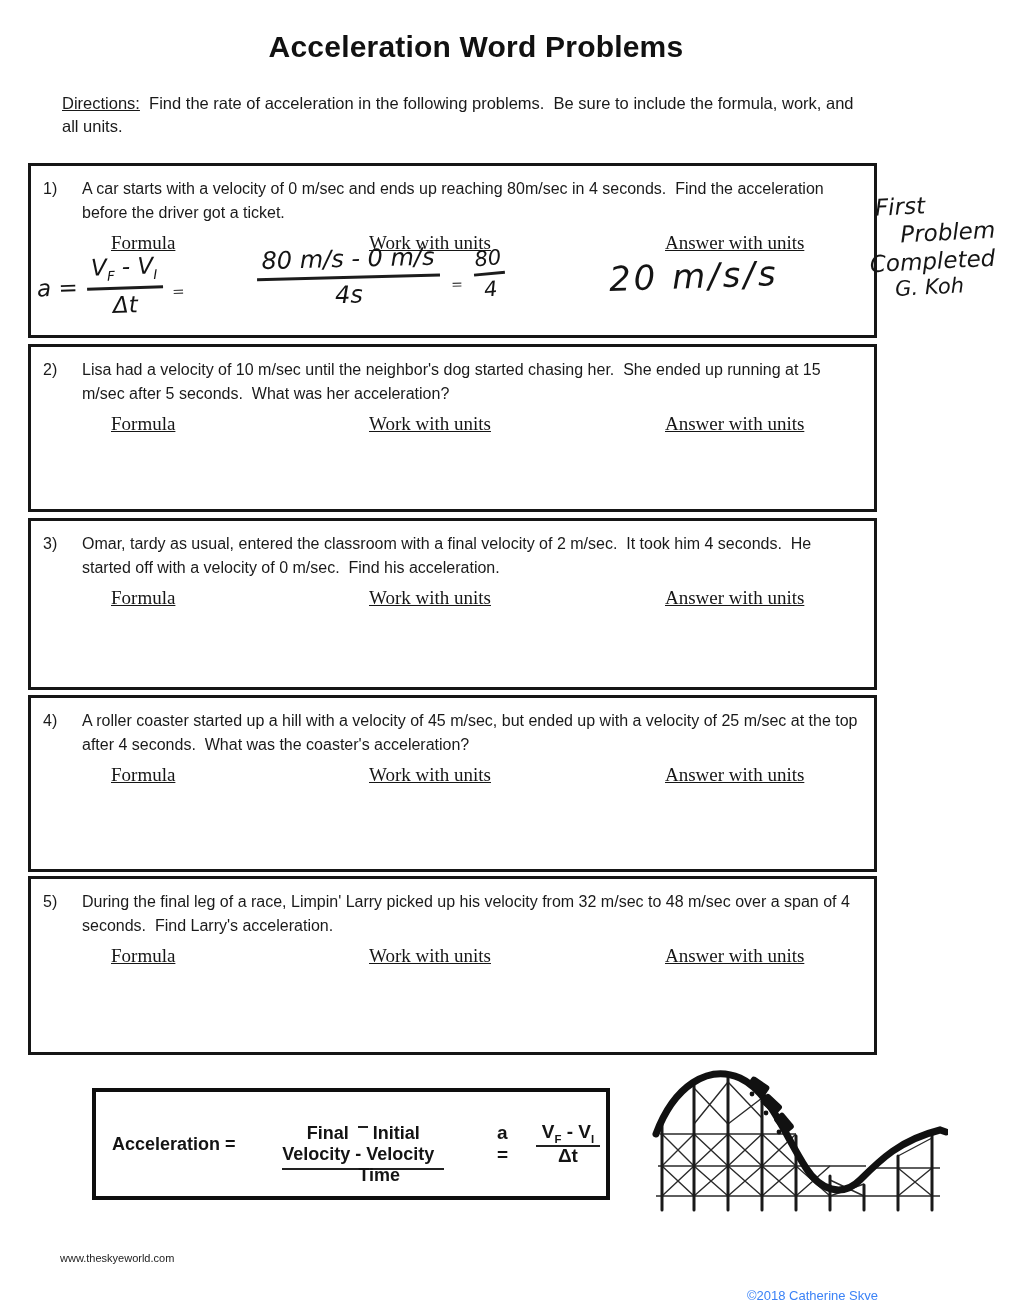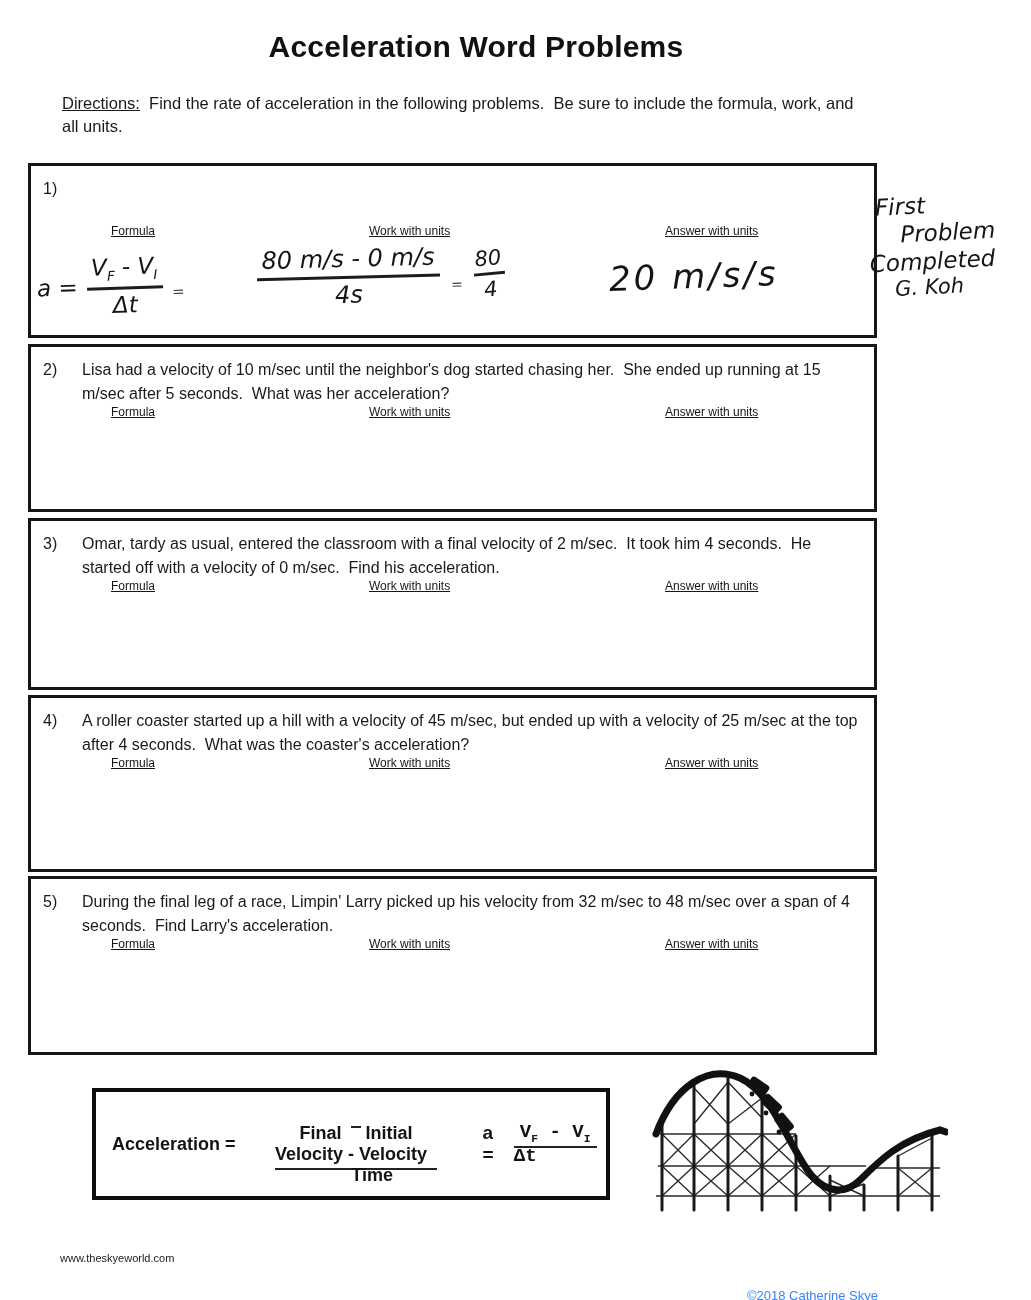--- a/index.html
+++ b/index.html
@@ -22,21 +22,21 @@
   .problems{position:absolute;left:28px;top:163px;width:849px;}
   .pbox{position:absolute;left:0;width:843px;border:3px solid #161616;background:#fff;}
   .pb1{top:0;height:169px;}
   .pb2{top:181px;height:162px;}
   .pb3{top:355px;height:166px;}
   .pb4{top:532px;height:171px;}
   .pb5{top:713px;height:173px;}
   .qrow{display:flex;gap:9px;padding:11px 12px 0 12px;font-size:16px;line-height:1.5;}
   .qnum{width:30px;flex:none;}
   .qtext{width:781px;}
-  .colhead{position:absolute;font-size:12px;text-decoration:underline;top:58px;color:#161616;}
+  .colhead{position:absolute;font-size:19px;text-decoration:underline;top:66px;color:#161616;font-family:Liberation Serif, serif;}
   .col-formula{left:80px;}
   .col-work{left:338px;}
   .col-answer{left:634px;}
   
   .hw{font-family:"DejaVu Sans",sans-serif;font-style:italic;color:#141414;position:absolute;}
   .hw-frac{display:inline-block;text-align:center;vertical-align:middle;}
   .hw-num{display:block;border-bottom:3px solid #1c1c1c;padding:0 5px 3px;white-space:nowrap;}
   .hw-den{display:block;padding-top:2px;}
   .hw sub{font-size:.58em;font-style:italic;}
   .hw-formula{left:6px;top:88px;font-size:23px;display:flex;align-items:center;gap:9px;transform:rotate(-2deg);}
@@ -62,21 +62,21 @@
     border:4px solid #0e0e0e;display:flex;align-items:center;gap:24px;
     padding:0 0 0 16px;font-weight:bold;color:#141414;background:#fff;
   }
   .fbox-label{font-size:18px;white-space:nowrap;}
   .big-frac{text-align:center;font-size:18px;}
   .bf-num{border-bottom:2px solid #222;padding:0 10px 4px;}
   .bf-line1{display:flex;justify-content:center;gap:24px;}
   .bf-line2{white-space:nowrap;margin-top:17px;}
   .bf-den{padding-top:4px;margin-left:32px;}
   .short-form{display:flex;align-items:center;gap:10px;font-size:19px;margin-left:6px;}
-  .sf-frac{font-family:Liberation Mono, monospace;}
+  .sf-frac{text-align:center;}
   .sf-num{border-bottom:2px solid #222;padding:0 6px 3px;white-space:nowrap;}
   .sf-den{padding-top:3px;}
   .fbox sub{font-size:.6em;}
   
   .coaster{position:absolute;left:648px;top:1058px;width:300px;height:160px;}
   
   .footer-url{position:absolute;left:60px;top:1252px;font-size:11px;color:#222;}
   .footer-copy{position:absolute;left:747px;top:1288px;font-size:13px;color:#3b82f6;}
 </style>
 </head>
@@ -86,20 +86,21 @@
 
   <h1 class="title">Acceleration Word Problems</h1>
 
   <p class="directions"><span class="dir-label">Directions:</span><span>&nbsp; Find the rate of acceleration in the following problems.&nbsp; Be sure to include the formula, work, and all units.</span></p>
 
   <div class="problems">
 
     <div class="pbox pb1">
       <div class="qrow">
         <span class="qnum">1)</span>
+        <span class="qtext">A car starts with a velocity of 0 m/sec and ends up reaching 80m/sec in 4 seconds.&nbsp; Find the acceleration before the driver got a ticket.</span>
       </div>
       <span class="colhead col-formula">Formula</span>
       <span class="colhead col-work">Work with units</span>
       <span class="colhead col-answer">Answer with units</span>
 
       <div class="hw hw-formula">
         <span>a =</span>
         <span class="hw-frac">
           <span class="hw-num"><span>V</span><sub>F</sub> <span>-</span> <span>V</span><sub>I</sub></span>
           <span class="hw-den">Δt</span>

